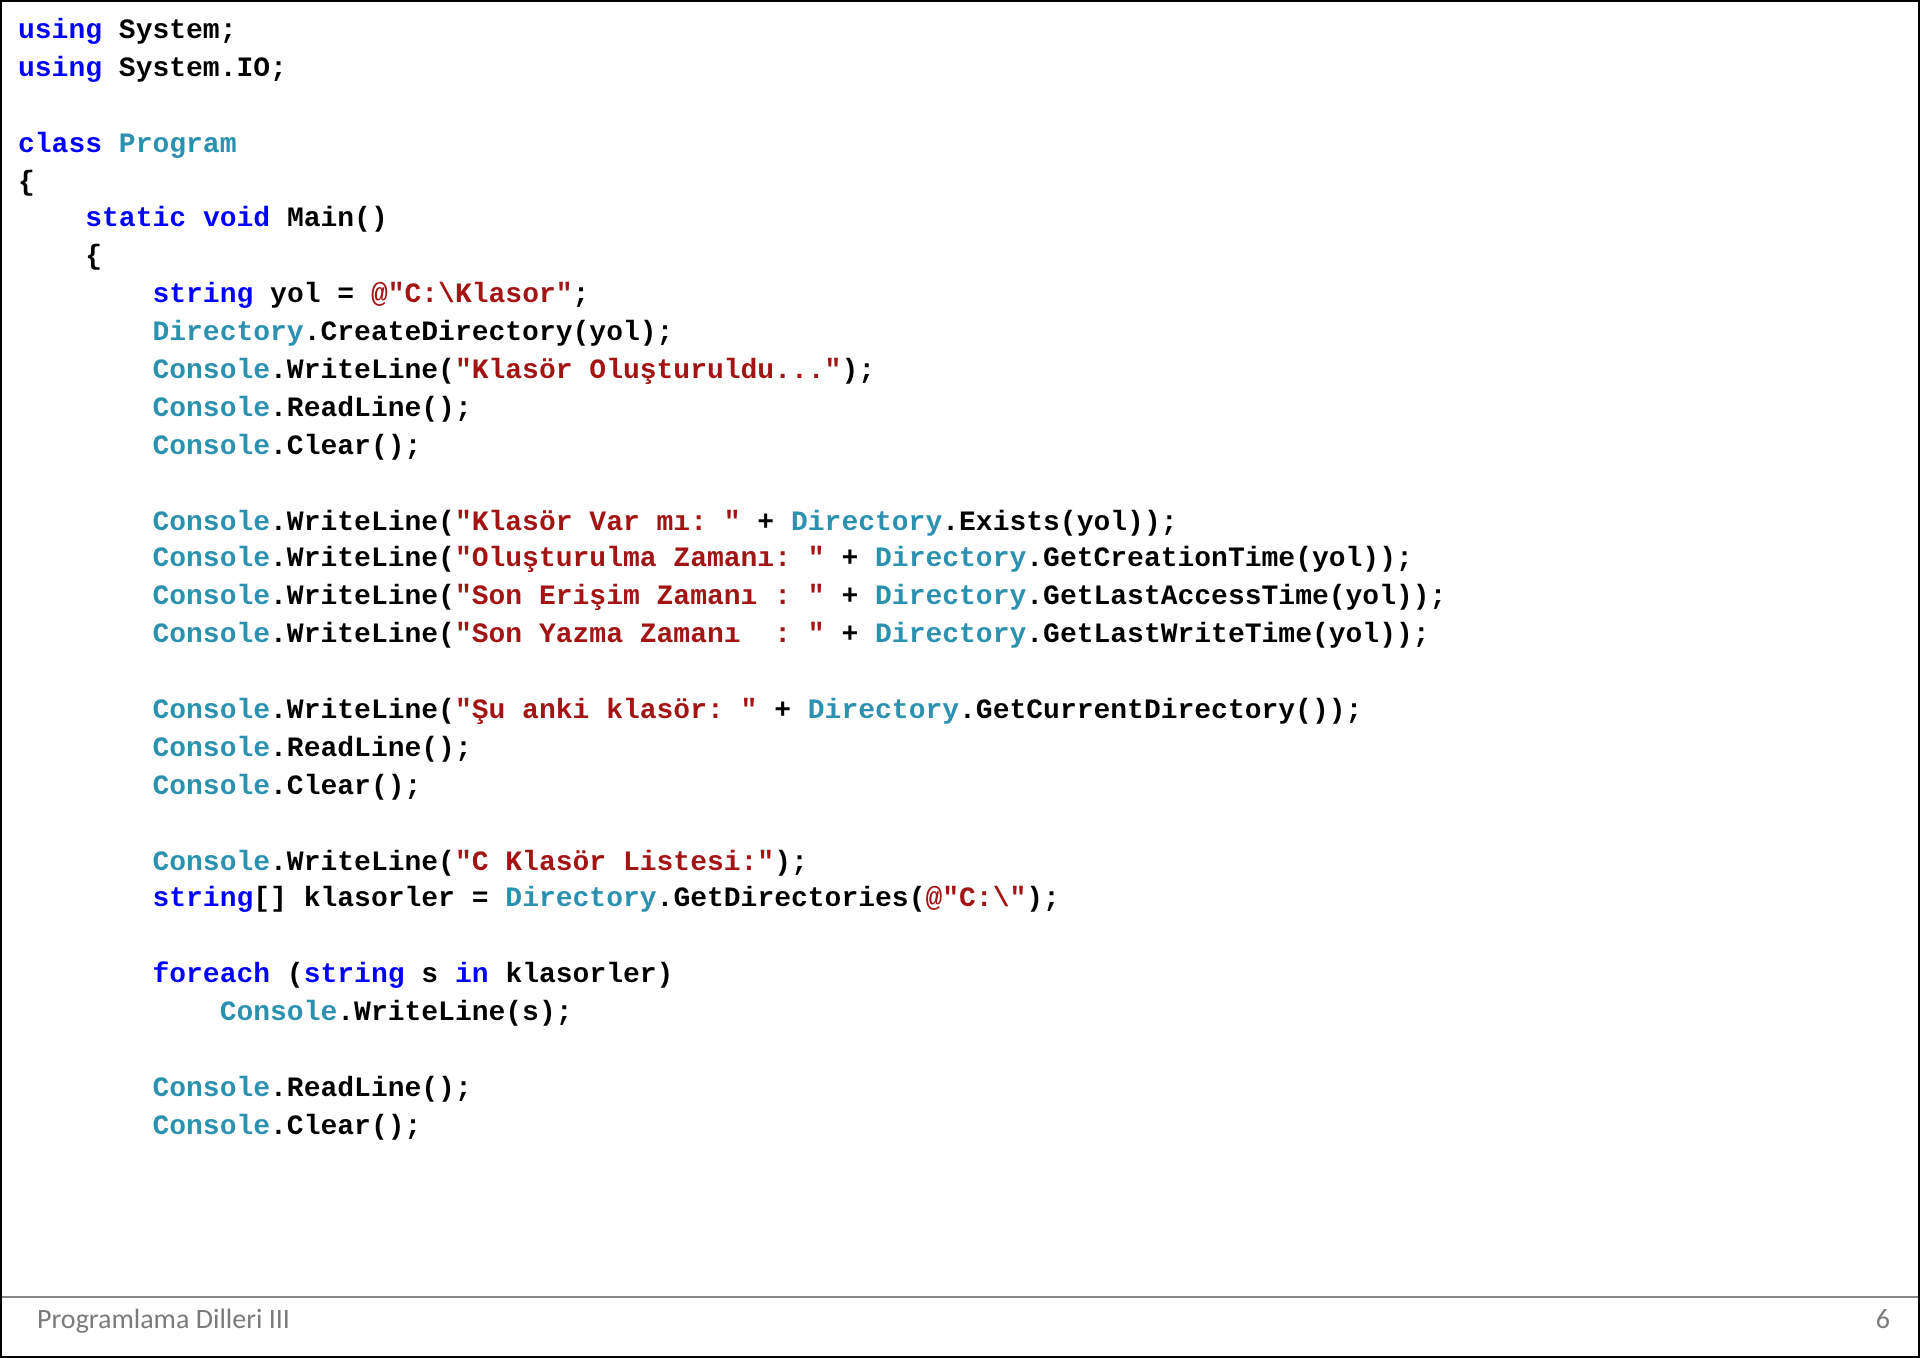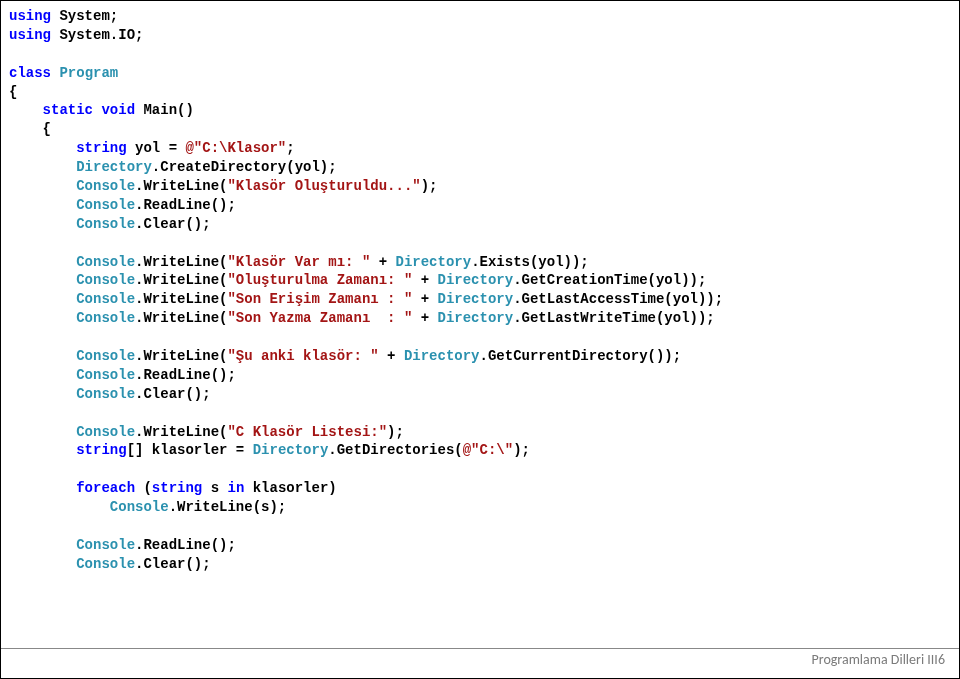--- a/index.html
+++ b/index.html
@@ -41,21 +41,21 @@
     font-family: Calibri, Arial, sans-serif;
     font-size: 14px;
     color: #7b7b7b;
     display: flex;
     justify-content: space-between;
     align-items: center;
     height: 24px;
     font-weight: normal;
   }
   .footer-left { visibility: hidden; }
-  .footer-center { flex: 1; text-align: right; }
+  .footer-center { flex: 1; text-align: left; }
 </style>
 </head>
 <body>
 <div class="page">
 
 <div class="code"><span class="kw">using</span><span> System;</span>
 <span class="kw">using</span><span> System.IO;</span>
 <span></span>
 <span class="kw">class</span><span> </span><span class="tp">Program</span>
 <span>{</span>

